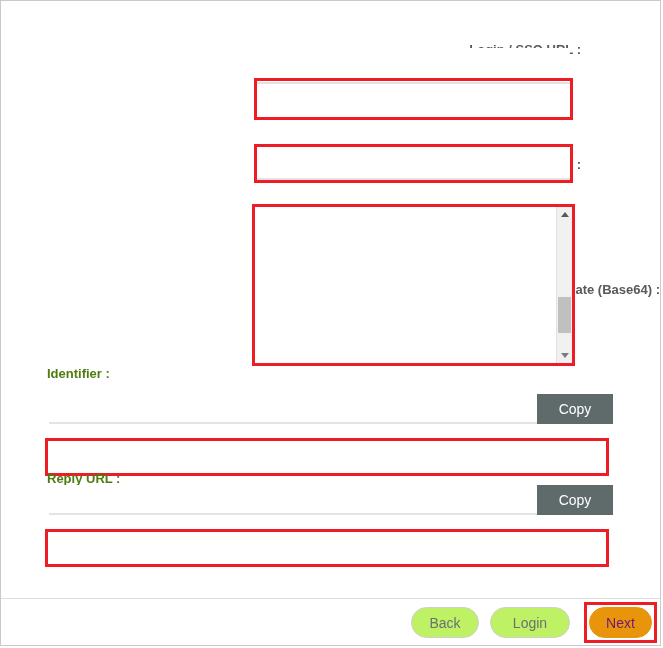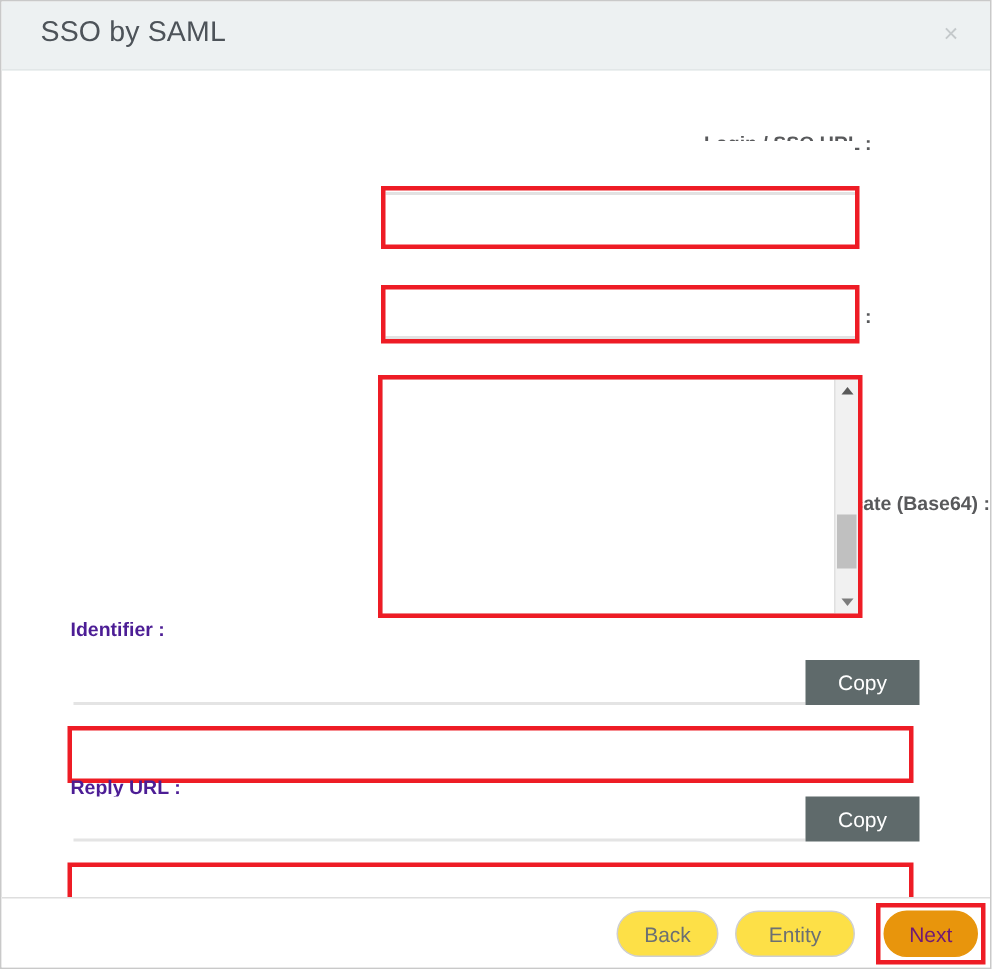--- a/index.html
+++ b/index.html
@@ -179,21 +179,21 @@
     width: 13px;
     height: 36px;
     background: #c0c0c0;
   }
 
   
   .llabel {
     position: absolute;
     font-size: 13px;
     font-weight: bold;
-    color: #4c1d95;
+    color: #4d7c0f;
     white-space: nowrap;
   }
   .copy-group {
     position: absolute;
     height: 30px;
   }
   .copy-input {
     position: absolute;
     left: 0; top: 0;
     height: 30px;
@@ -240,42 +240,38 @@
     border-radius: 16px;
     font-size: 14px;
     display: flex;
     align-items: center;
     justify-content: center;
     cursor: pointer;
     user-select: none;
     box-sizing: border-box;
   }
   .btn-outline {
-    background: #fde047;
+    background: #bef264;
     border: 1px solid #cfcfcf;
     color: #6c7073;
   }
   .btn-primary {
     background: #e8950c;
     border: 1px solid #e8950c;
     color: #701a75;
   }
   .btn-back   { left: 410px; width: 68px; }
   .btn-cancel { left: 489px; width: 80px; }
   .btn-next   { left: 588px; width: 63px; }
 </style>
 </head>
 <body>
 
 <div class="dialog">
 
-  <div class="dlg-header">
-    <div class="dlg-title">SSO by SAML</div>
-    <div class="dlg-close">×</div>
-  </div>
 
   <div class="dlg-body">
 
     <div class="row" style="top:32px;">
       <div class="rlabel" style="top:9px;">Login / SSO URL :</div>
     </div>
     <input class="field" style="left: 256px; top: 47px; width: 313px; height: 36px;" type="text" value="" placeholder="">
     <div class="redbox" style="left:253px; top:77px; width:319px; height:42px;"></div>
 
     <div class="row" style="top:100px;">
@@ -317,18 +313,18 @@
     <div class="copy-group" style="left:48px; top:484px; width:556px;">
       <input class="copy-input" style="width: 488px;" type="text" value="" readonly="">
       <div class="copy-btn" style="left:488px;">Copy</div>
     </div>
     <div class="redbox" style="left:44px; top:528px; width:564px; height:38px;"></div>
 
   </div>
 
   <div class="dlg-footer">
     <div class="btn btn-outline btn-back">Back</div>
-    <div class="btn btn-outline btn-cancel">Entity</div>
+    <div class="btn btn-outline btn-cancel">Login</div>
     <div class="btn btn-primary btn-next">Next</div>
     <div class="redbox" style="left:583px; top:3px; width:73px; height:41px;"></div>
   </div>
 
 </div>
 
 </body></html>

